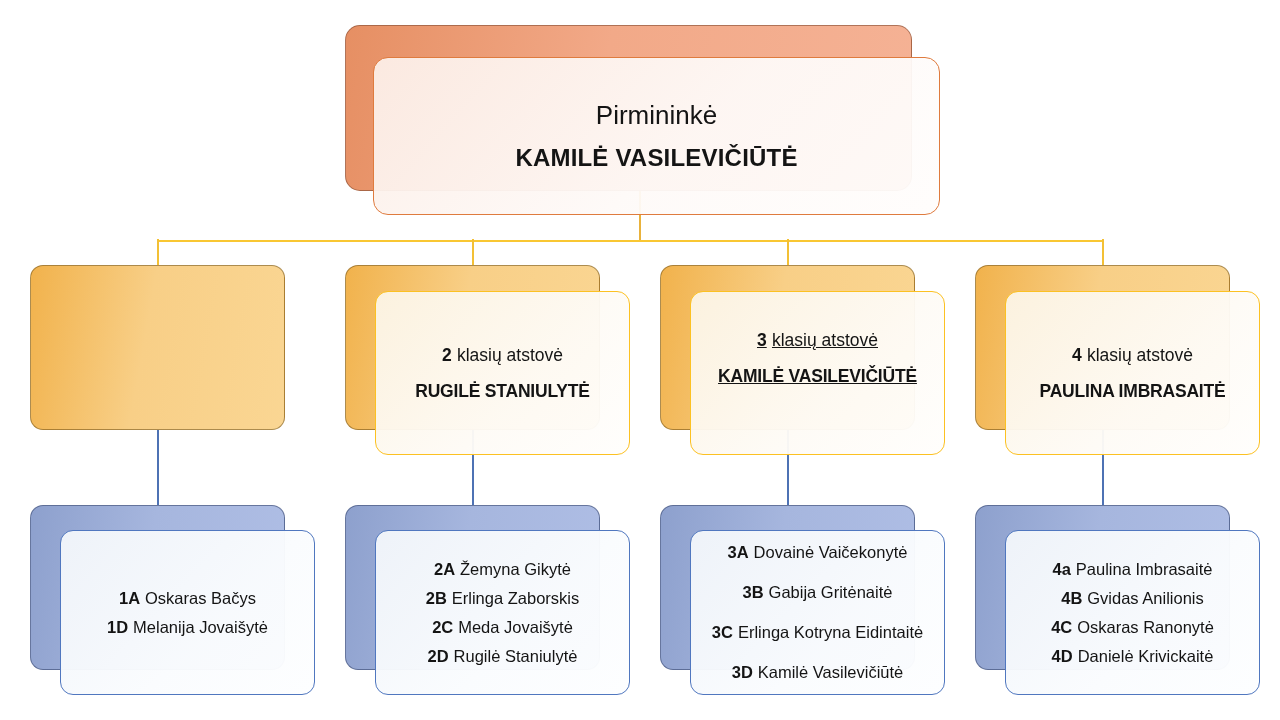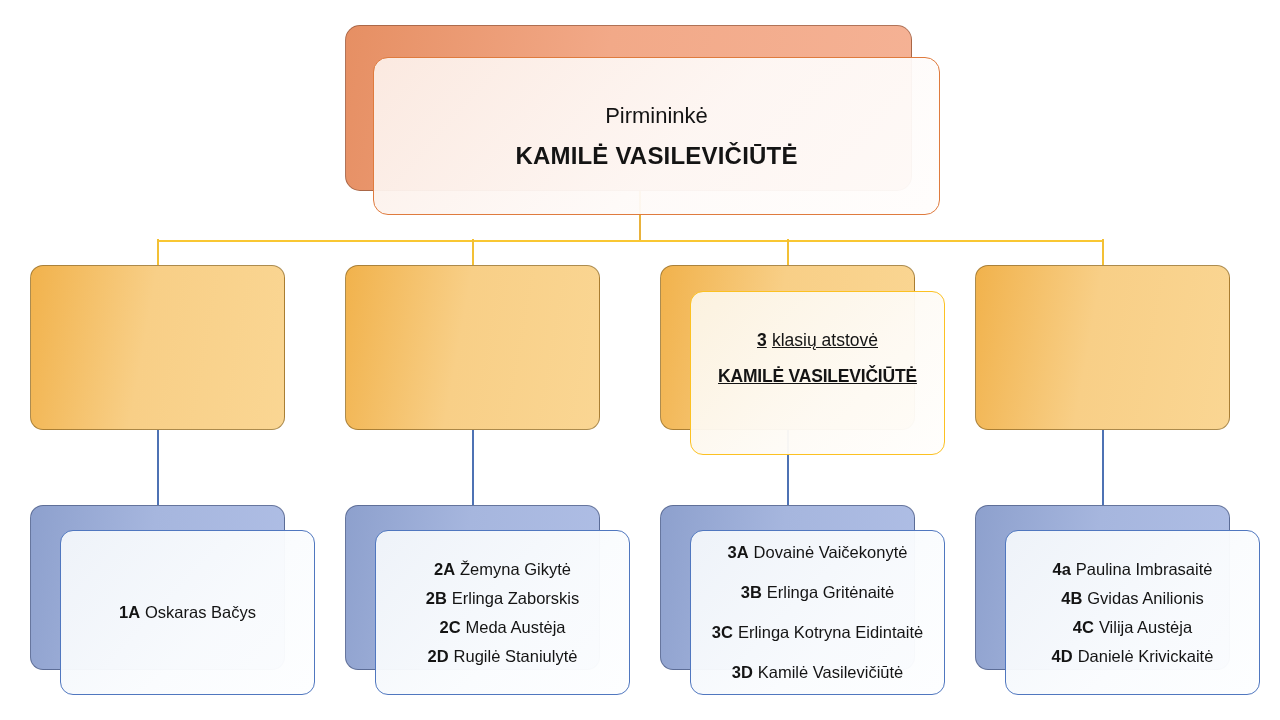--- a/index.html
+++ b/index.html
@@ -18,21 +18,21 @@
 
   
   .top-group { position:absolute; left:345px; top:25px; width:595px; height:190px; }
   .top-shadow { left:0; top:0; width:567px; height:166px;
     background:linear-gradient(100deg,#e68f63 0%,#f2a988 45%,#f5b295 100%);
     border:1px solid rgba(130,75,50,.6); border-radius:15px; }
   .top-front { left:28px; top:32px; width:567px; height:158px;
     background:linear-gradient(135deg,rgba(252,238,231,.95) 0%,rgba(254,250,248,.95) 55%,rgba(255,253,252,.95) 100%);
     border:1.5px solid #df7b3e; border-radius:15px;
     display:flex; flex-direction:column; align-items:center; justify-content:center; gap:13px; }
-  .root-role { font-size:22px; }
+  .root-role { font-size:26px; }
   .root-name { font-size:24px; font-weight:bold; letter-spacing:.2px; }
 
   
   #branches { position:absolute; left:30px; top:265px; width:1260px; height:430px; display:flex; gap:30px; }
   .branch { position:relative; width:285px; height:430px; flex:0 0 285px; }
 
   .gold-drop { position:absolute; left:127px; top:-26px; width:2px; height:27px; background:#f3c035; z-index:0; }
   .blue-drop { position:absolute; left:127px; top:164px; width:2px; height:77px; background:#4e72b4; z-index:0; }
 
   .y-shadow { left:0; top:0; width:255px; height:165px;
@@ -89,43 +89,54 @@
 
     <div class="shadow-box b-shadow"></div>
     <div class="front-box b-front">
       <div class="members">
   <div class="member">
     <span class="m-prefix">1A</span><span class="m-name">Oskaras Bačys</span>
   </div>
 
 
 
-</div>
-    </div>
-  </div>
-
-  <div class="branch">
-    <div class="gold-drop"></div>
-    <div class="blue-drop"></div>
-
-    <div class="shadow-box y-shadow"></div>
+  <div class="member">
+    <span class="m-prefix">1D</span><span class="m-name">Melanija Jovaišytė</span>
+  </div>
+</div>
+    </div>
+  </div>
+
+  <div class="branch">
+    <div class="gold-drop"></div>
+    <div class="blue-drop"></div>
+
+    <div class="shadow-box y-shadow"></div>
+    <div class="front-box y-front">
+      <div class="rep-text">
+        <div class="rep-line">
+          <span class="rep-num">2</span><span class="rep-label">klasių atstovė</span>
+        </div>
+        <div class="rep-name">RUGILĖ STANIULYTĖ</div>
+      </div>
+    </div>
 
     <div class="shadow-box b-shadow"></div>
     <div class="front-box b-front">
       <div class="members">
   <div class="member">
     <span class="m-prefix">2A</span><span class="m-name">Žemyna Gikytė</span>
   </div>
 
   <div class="member">
     <span class="m-prefix">2B</span><span class="m-name">Erlinga Zaborskis</span>
   </div>
 
   <div class="member">
-    <span class="m-prefix">2C</span><span class="m-name">Meda Austėja</span>
+    <span class="m-prefix">2C</span><span class="m-name">Meda Jovaišytė</span>
   </div>
 
   <div class="member">
     <span class="m-prefix">2D</span><span class="m-name">Rugilė Staniulytė</span>
   </div>
 </div>
     </div>
   </div>
 
   <div class="branch">
@@ -143,53 +154,61 @@
     </div>
 
     <div class="shadow-box b-shadow"></div>
     <div class="front-box b-front">
       <div class="members">
   <div class="member">
     <span class="m-prefix">3A</span><span class="m-name">Dovainė Vaičekonytė</span>
   </div>
 
   <div class="member">
-    <span class="m-prefix">3B</span><span class="m-name">Erlinga Gritėnaitė</span>
+    <span class="m-prefix">3B</span><span class="m-name">Gabija Gritėnaitė</span>
   </div>
 
   <div class="member">
     <span class="m-prefix">3C</span><span class="m-name">Erlinga Kotryna Eidintaitė</span>
   </div>
 
   <div class="member">
     <span class="m-prefix">3D</span><span class="m-name">Kamilė Vasilevičiūtė</span>
   </div>
 </div>
     </div>
   </div>
 
   <div class="branch">
     <div class="gold-drop"></div>
     <div class="blue-drop"></div>
 
     <div class="shadow-box y-shadow"></div>
+    <div class="front-box y-front">
+      <div class="rep-text">
+        <div class="rep-line">
+          <span class="rep-num">4</span><span class="rep-label">klasių atstovė</span>
+        </div>
+        <div class="rep-name">PAULINA IMBRASAITĖ</div>
+      </div>
+    </div>
 
     <div class="shadow-box b-shadow"></div>
     <div class="front-box b-front">
       <div class="members">
   <div class="member">
     <span class="m-prefix">4a</span><span class="m-name">Paulina Imbrasaitė</span>
   </div>
 
   <div class="member">
     <span class="m-prefix">4B</span><span class="m-name">Gvidas Anilionis</span>
   </div>
 
   <div class="member">
-    <span class="m-prefix">4C</span><span class="m-name">Vilija Austėja</span>
+    <span class="m-prefix">4C</span><span class="m-name">Oskaras Ranonytė</span>
   </div>
 
   <div class="member">
     <span class="m-prefix">4D</span><span class="m-name">Danielė Krivickaitė</span>
   </div>
 </div>
     </div>
   </div>
 </div>
 </div>

